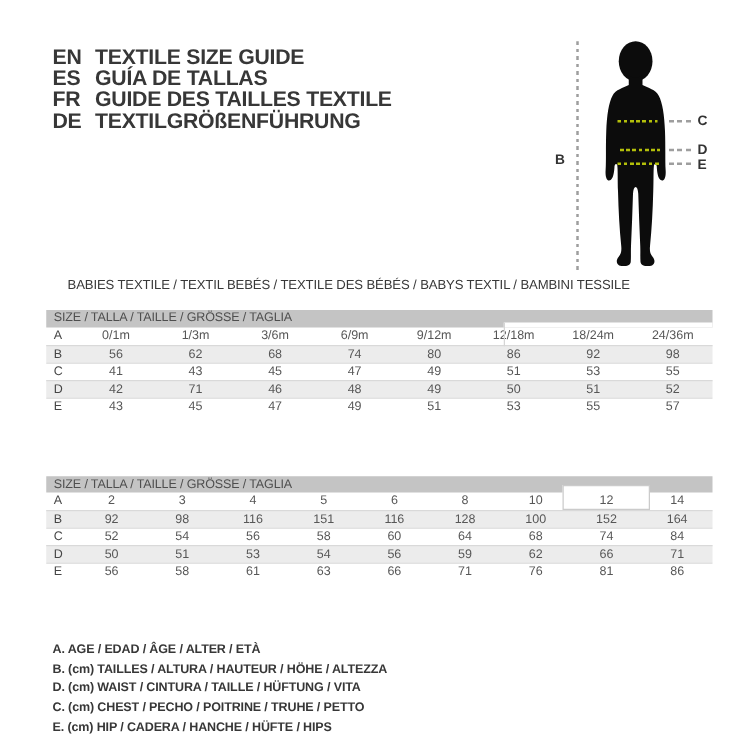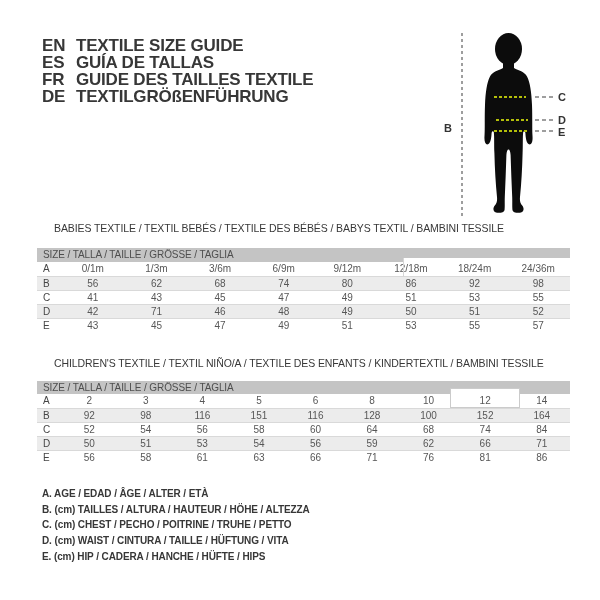--- a/index.html
+++ b/index.html
@@ -50,21 +50,21 @@
   .cell{font-size:10px;color:#575757;text-align:center;}
   .cell.hl{position:relative;z-index:1;}
   .cell.hl::before{
     content:"";position:absolute;left:-7px;right:-7px;top:-6px;bottom:0;
     background:#fff;border:1px solid #cbcbcb;z-index:-1;
   }
   
   .babies-notch{position:absolute;left:366px;right:0;top:10px;height:4px;background:#fff;z-index:2;}
   .babies-vline{position:absolute;left:366px;top:10px;width:1px;height:19px;background:#d6d6d6;z-index:2;}
   
-  .legend{position:absolute;left:42px;top:486px;}
+  .legend{position:absolute;left:42px;top:512px;}
   .legend-row{font-size:10px;font-weight:600;letter-spacing:-0.1px;line-height:15.7px;color:#373737;white-space:nowrap;}
 </style>
 </head>
 <body>
 
 <div id="canvas">
 
   <div class="langs">
     <div class="lang-row">
       <span class="lang-code">EN</span>
@@ -190,21 +190,20 @@
           <span class="cell">51</span>
           <span class="cell">53</span>
           <span class="cell">55</span>
           <span class="cell">57</span>
         </div>
       </div>
     <div class="babies-notch"></div>
     <div class="babies-vline"></div>
   </div>
 
-  <div class="tbl-title title-children">CHILDREN'S TEXTILE / TEXTIL NIÑO/A / TEXTILE DES ENFANTS / KINDERTEXTIL / BAMBINI TESSILE</div>
   <div class="sizetable tbl-children">
     <div class="size-bar">SIZE / TALLA / TAILLE / GRÖSSE / TAGLIA</div>
     <div class="t-body">
         <div class="trow" style="grid-template-columns: 24px repeat(9, 1fr);">
           <span class="row-label">A</span>
           <span class="cell">2</span>
           <span class="cell">3</span>
           <span class="cell">4</span>
           <span class="cell">5</span>
           <span class="cell">6</span>
@@ -260,18 +259,18 @@
           <span class="cell">76</span>
           <span class="cell">81</span>
           <span class="cell">86</span>
         </div>
       </div>
   </div>
 
   <div class="legend">
     <div class="legend-row">A. AGE / EDAD / ÂGE / ALTER / ETÀ</div>
     <div class="legend-row">B. (cm) TAILLES / ALTURA / HAUTEUR / HÖHE / ALTEZZA</div>
+    <div class="legend-row">D. (cm) WAIST / CINTURA / TAILLE / HÜFTUNG / VITA</div>
     <div class="legend-row">C. (cm) CHEST / PECHO / POITRINE / TRUHE / PETTO</div>
-    <div class="legend-row">D. (cm) WAIST / CINTURA / TAILLE / HÜFTUNG / VITA</div>
     <div class="legend-row">E. (cm) HIP / CADERA / HANCHE / HÜFTE / HIPS</div>
   </div>
 
 </div>
 
 </body></html>

